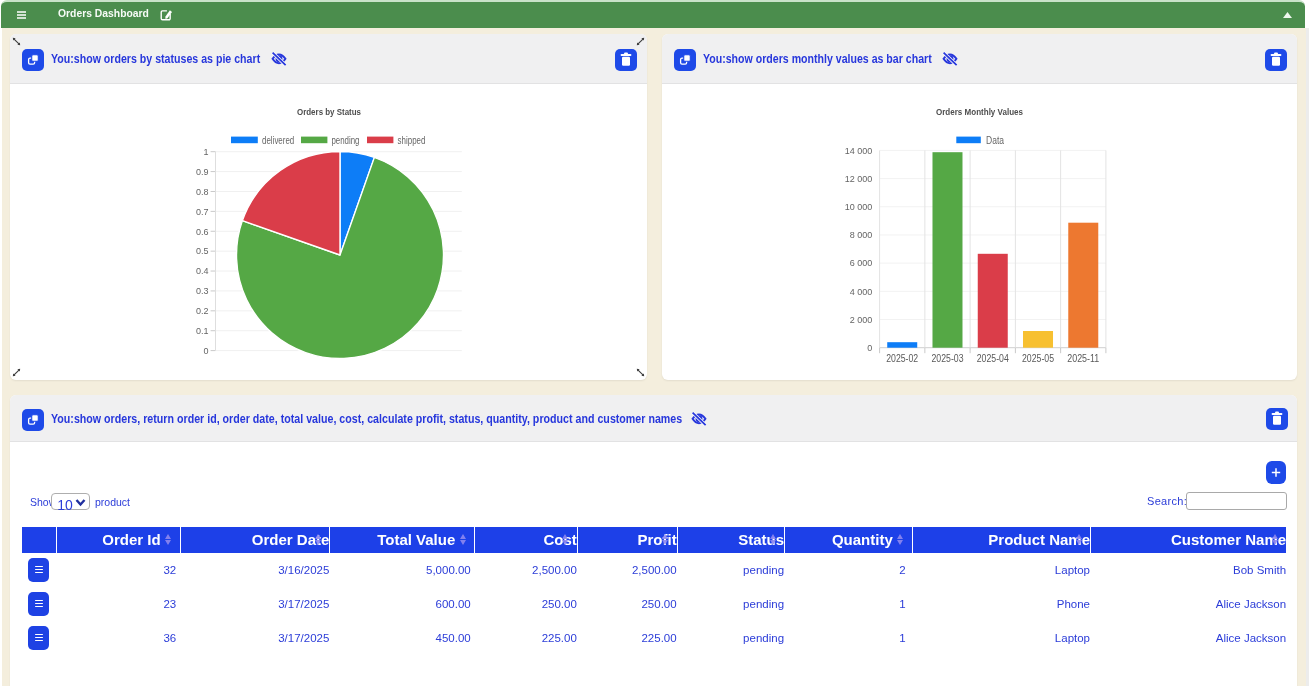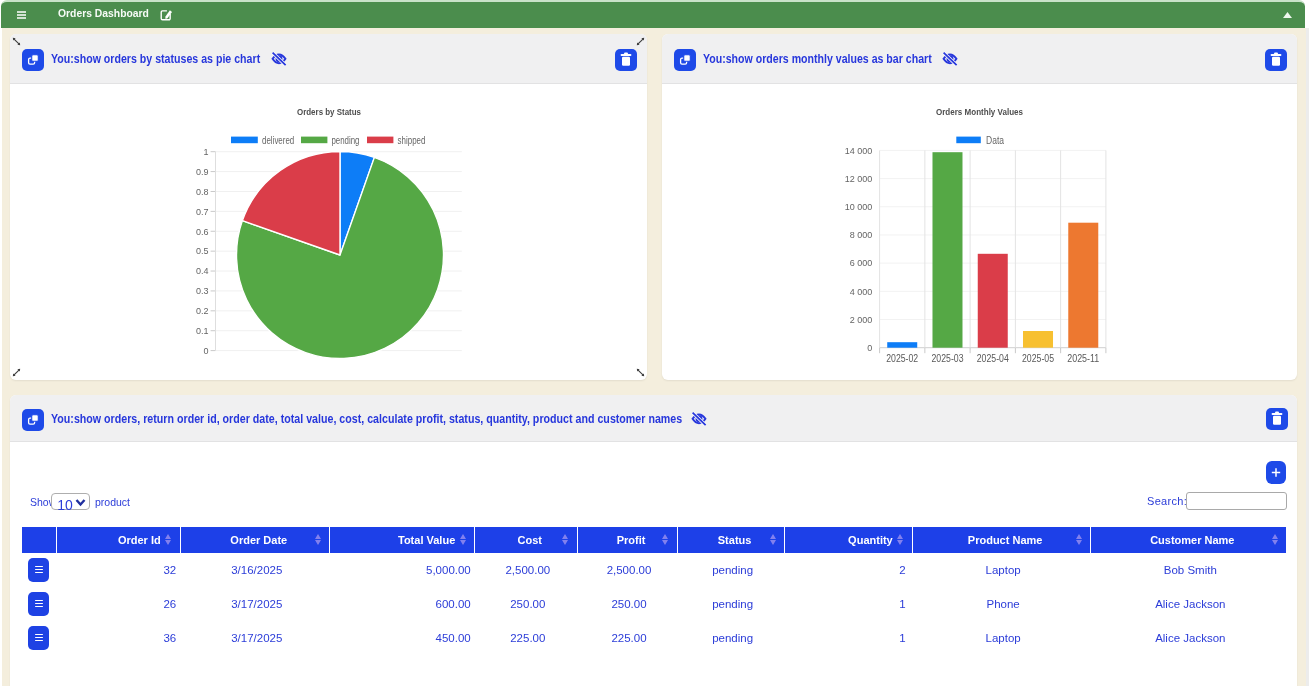--- a/index.html
+++ b/index.html
@@ -19,25 +19,25 @@
 .phead { position:absolute; left:0; top:0; width:100%; background:#f0f0f1;
   border-radius:6px 6px 0 0; border-bottom:1px solid #e2e2e3; }
 #p1 .phead, #p2 .phead { height:50px; }
 #p3 .phead { height:47px; }
 .iconbtn { position:absolute; width:22px; height:22px; background:#1e4ae8; border-radius:5px; }
 .ph-text { position:absolute; color:#2737dc; font-size:12.5px; font-weight:bold; white-space:nowrap; transform-origin:0 50%; }
 svg { position:absolute; overflow:visible; }
 svg text { font-family:"Liberation Sans", sans-serif; }
 
 #dtable { position:absolute; left:12.4px; top:131.5px; border-collapse:separate; border-spacing:0; table-layout:fixed; width:1263.7px; font-size:11.5px; }
-#dtable th { background:#1d40e8; color:#fff; font-size:11px; font-weight:bold; height:26px; position:relative; }
+#dtable th { background:#1d40e8; color:#fff; font-size:15px; font-weight:bold; height:26px; position:relative; }
 #dtable th.bl { border-left:1.5px solid #fff; }
 #dtable td { height:34px; color:#2b3cd8; }
 #dtable .ar { text-align:right; padding-right:3.5px; }
-#dtable .al { text-align:center; padding-left:4.5px; }
+#dtable .al { text-align:right; padding-left:4.5px; }
 #dtable th.ar { padding-right:19px; } #dtable th.al { padding-left:7.5px; }
 .sortarr { position:absolute; right:7.5px; top:50%; margin-top:-5.5px; width:7px; height:11px; opacity:0.9; }
 .sortarr:before { content:""; position:absolute; left:0; top:0; border-left:3.5px solid transparent; border-right:3.5px solid transparent; border-bottom:5px solid #8e88ef; }
 .sortarr:after { content:""; position:absolute; left:0; bottom:0; border-left:3.5px solid transparent; border-right:3.5px solid transparent; border-top:5px solid #8e88ef; }
 .rowbtn { width:21px; height:24px; background:#1e42e4; border-radius:5px; margin-left:6px; position:relative; }
 .rowbtn i, .rowbtn i:before, .rowbtn i:after { position:absolute; width:8px; height:1.5px; background:#fff; border-radius:1px; }
 .rowbtn i { left:6.5px; top:8.2px; }
 .rowbtn i:before { content:""; left:0; top:3px; }
 .rowbtn i:after { content:""; left:0; top:6px; }
 .blue-sm { color:#2b3cd8; font-size:10.5px; }
@@ -238,21 +238,21 @@
             <td class="ar" style="padding-right:6px">2</td>
             <td class="al">Laptop</td>
             <td class="al">Bob Smith</td>
           </tr>
         <tr>
             <td>
               <div class="rowbtn">
                 <i></i>
               </div>
             </td>
-            <td class="ar">26</td>
+            <td class="ar">23</td>
             <td class="al">3/17/2025</td>
             <td class="ar">600.00</td>
             <td class="al">250.00</td>
             <td class="al">250.00</td>
             <td class="al">pending</td>
             <td class="ar" style="padding-right:6px">1</td>
             <td class="al">Phone</td>
             <td class="al">Alice Jackson</td>
           </tr>
         <tr>

